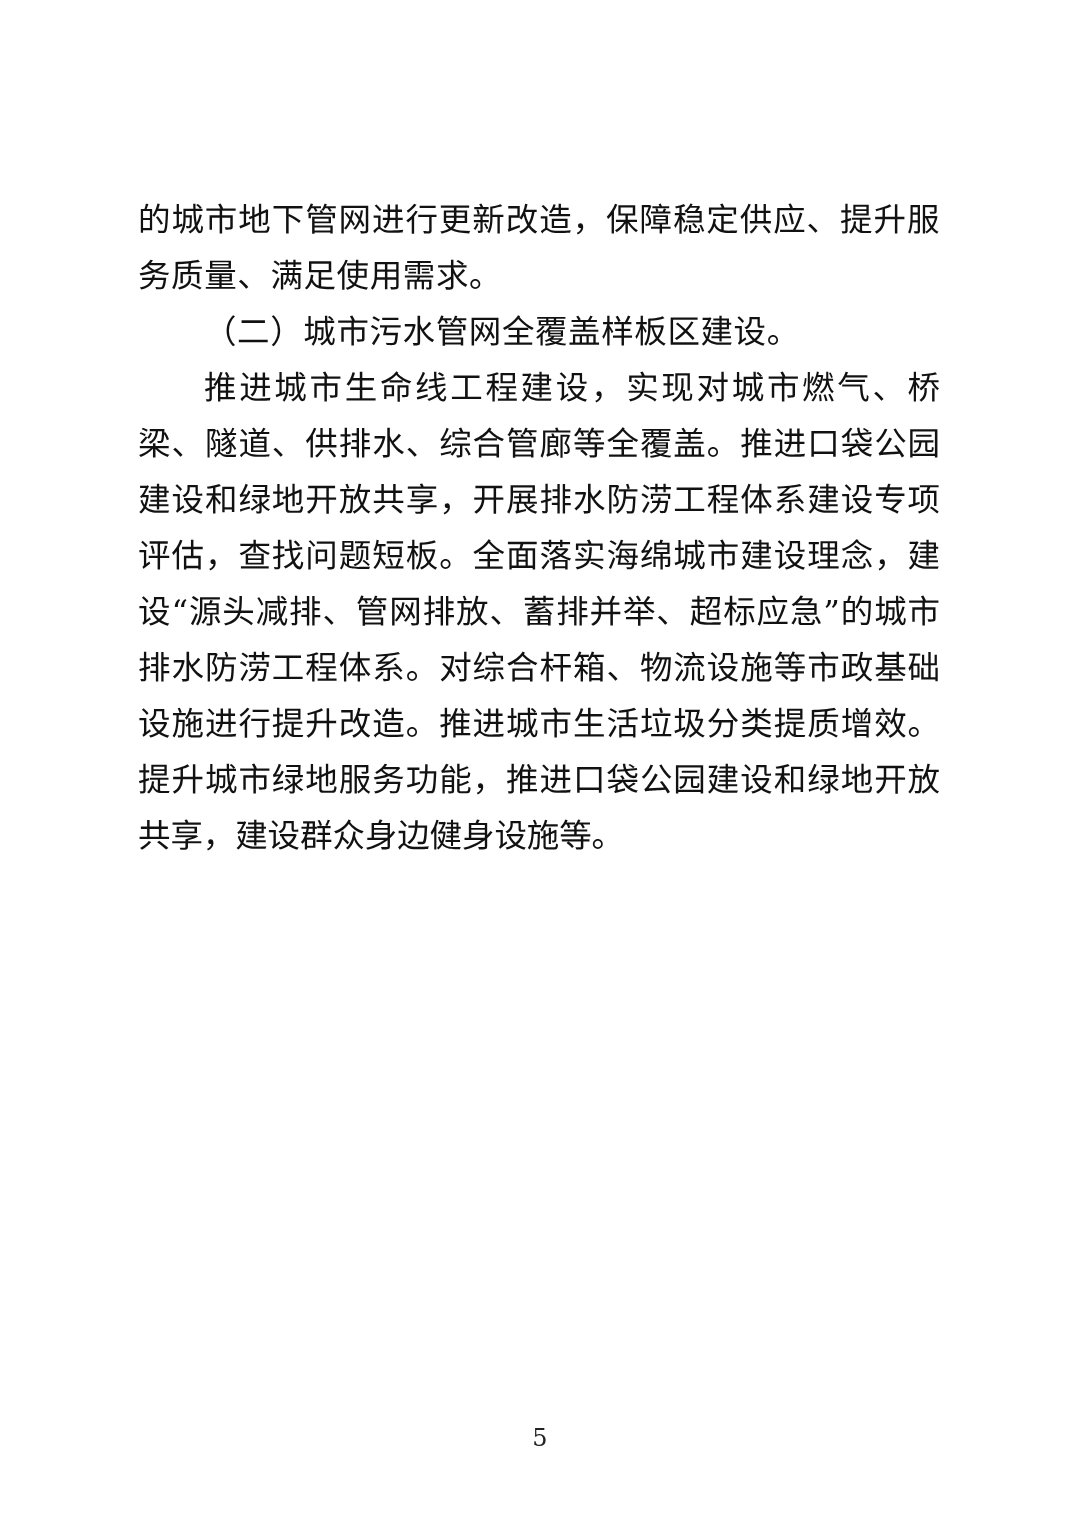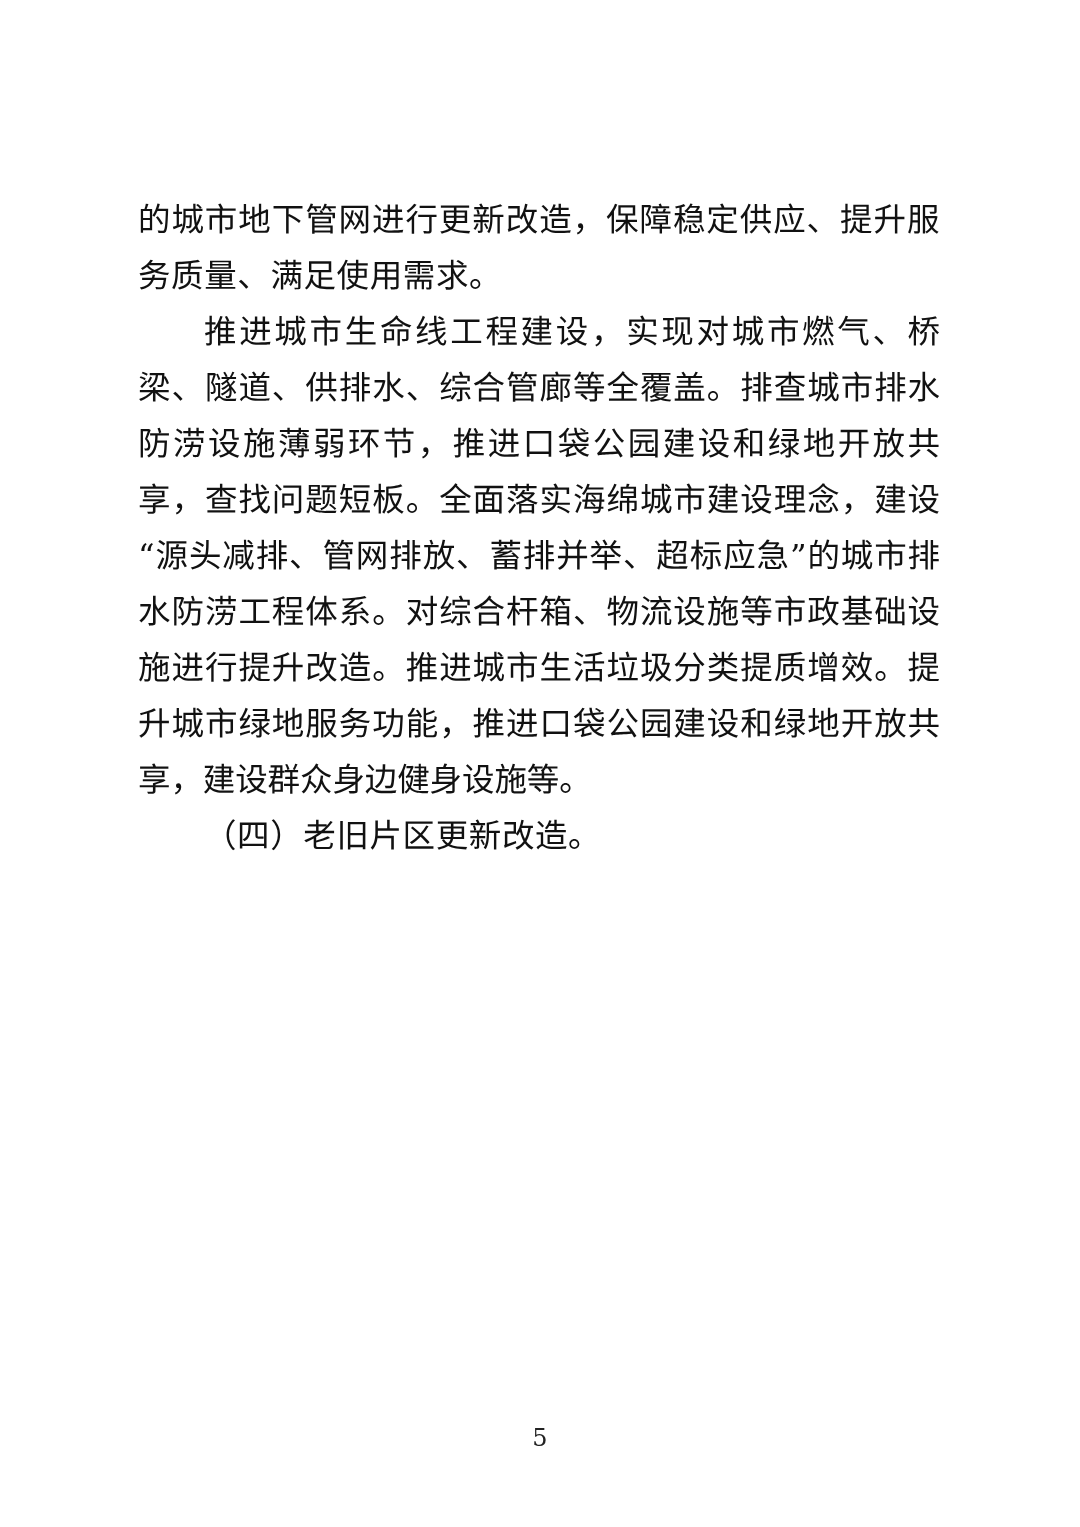--- a/index.html
+++ b/index.html
@@ -70,24 +70,24 @@
 </style>
 </head>
 <body>
 
 <div class="page">
 
   <div class="doc-body">
 
     <p class="para continuation">的城市地下管网进行更新改造，保障稳定供应、提升服务质量、满足使用需求。</p>
 
+    <p class="para indent">（二）城市污水管网全覆盖样板区建设。</p>
 
 
 
-    <p class="para indent tight">推进城市生命线工程建设，实现对城市燃气、桥梁、隧道、供排水、综合管廊等全覆盖。排查城市排水防涝设施薄弱环节，推进口袋公园建设和绿地开放共享，查找问题短板。全面落实海绵城市建设理念，建设“源头减排、管网排放、蓄排并举、超标应急”的城市排水防涝工程体系。对综合杆箱、物流设施等市政基础设施进行提升改造。推进城市生活垃圾分类提质增效。提升城市绿地服务功能，推进口袋公园建设和绿地开放共享，建设群众身边健身设施等。</p>
+    <p class="para indent tight">推进城市生命线工程建设，实现对城市燃气、桥梁、隧道、供排水、综合管廊等全覆盖。推进口袋公园建设和绿地开放共享，开展排水防涝工程体系建设专项评估，查找问题短板。全面落实海绵城市建设理念，建设“源头减排、管网排放、蓄排并举、超标应急”的城市排水防涝工程体系。对综合杆箱、物流设施等市政基础设施进行提升改造。推进城市生活垃圾分类提质增效。提升城市绿地服务功能，推进口袋公园建设和绿地开放共享，建设群众身边健身设施等。</p>
 
-    <p class="para indent">（四）老旧片区更新改造。</p>
 
   </div>
 
   <div class="page-number">5</div>
 
 </div>
 
 </body></html>

